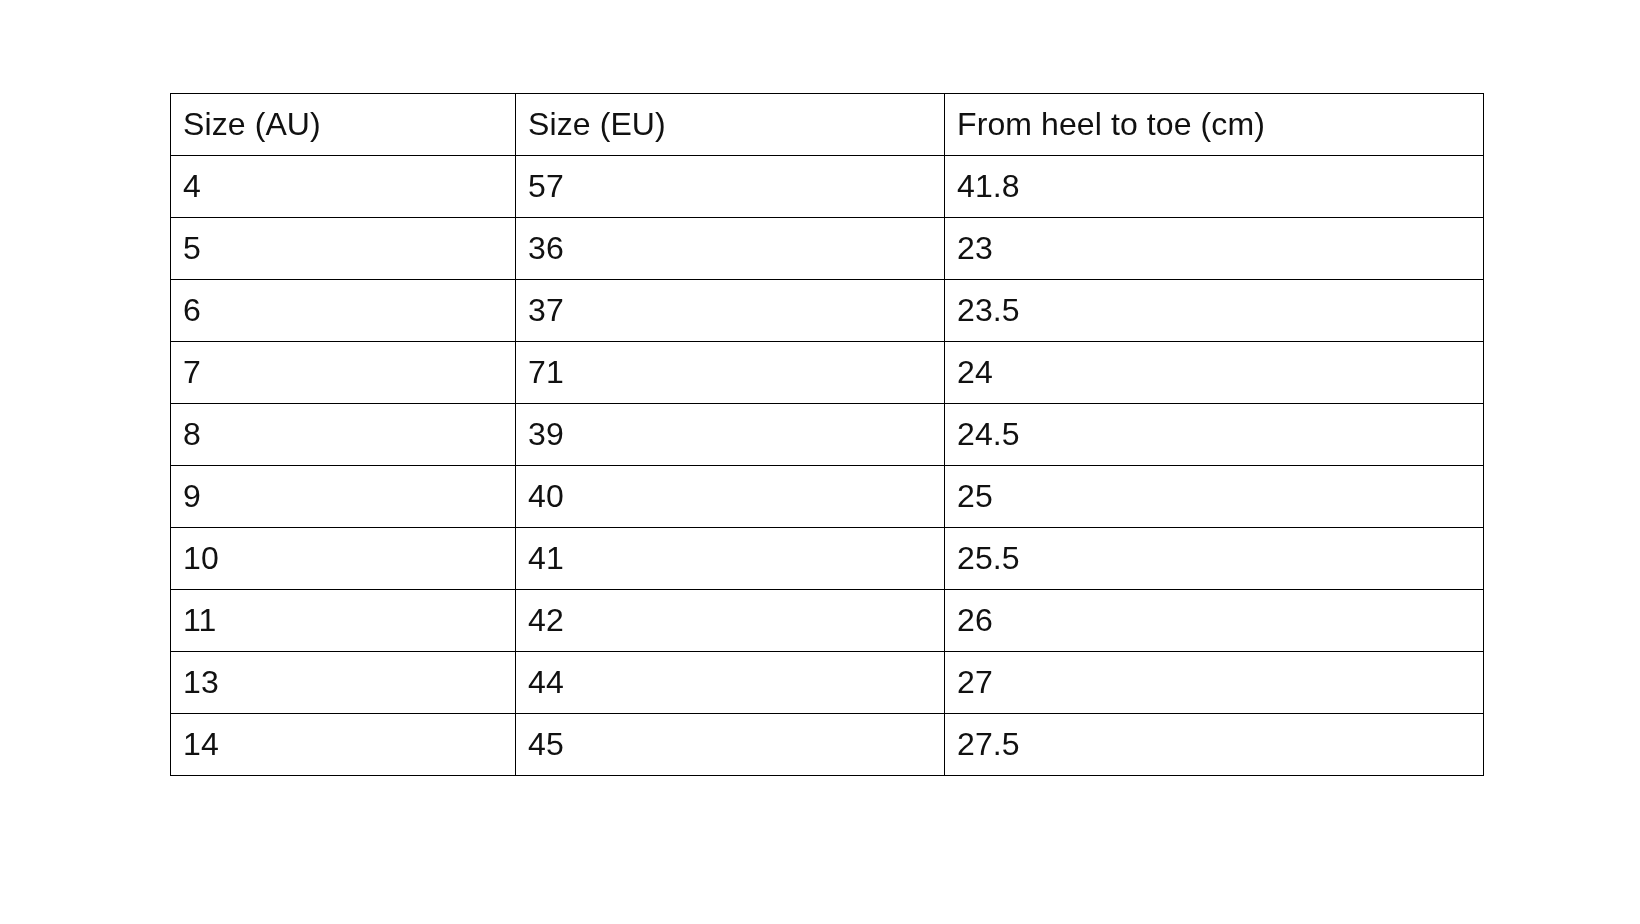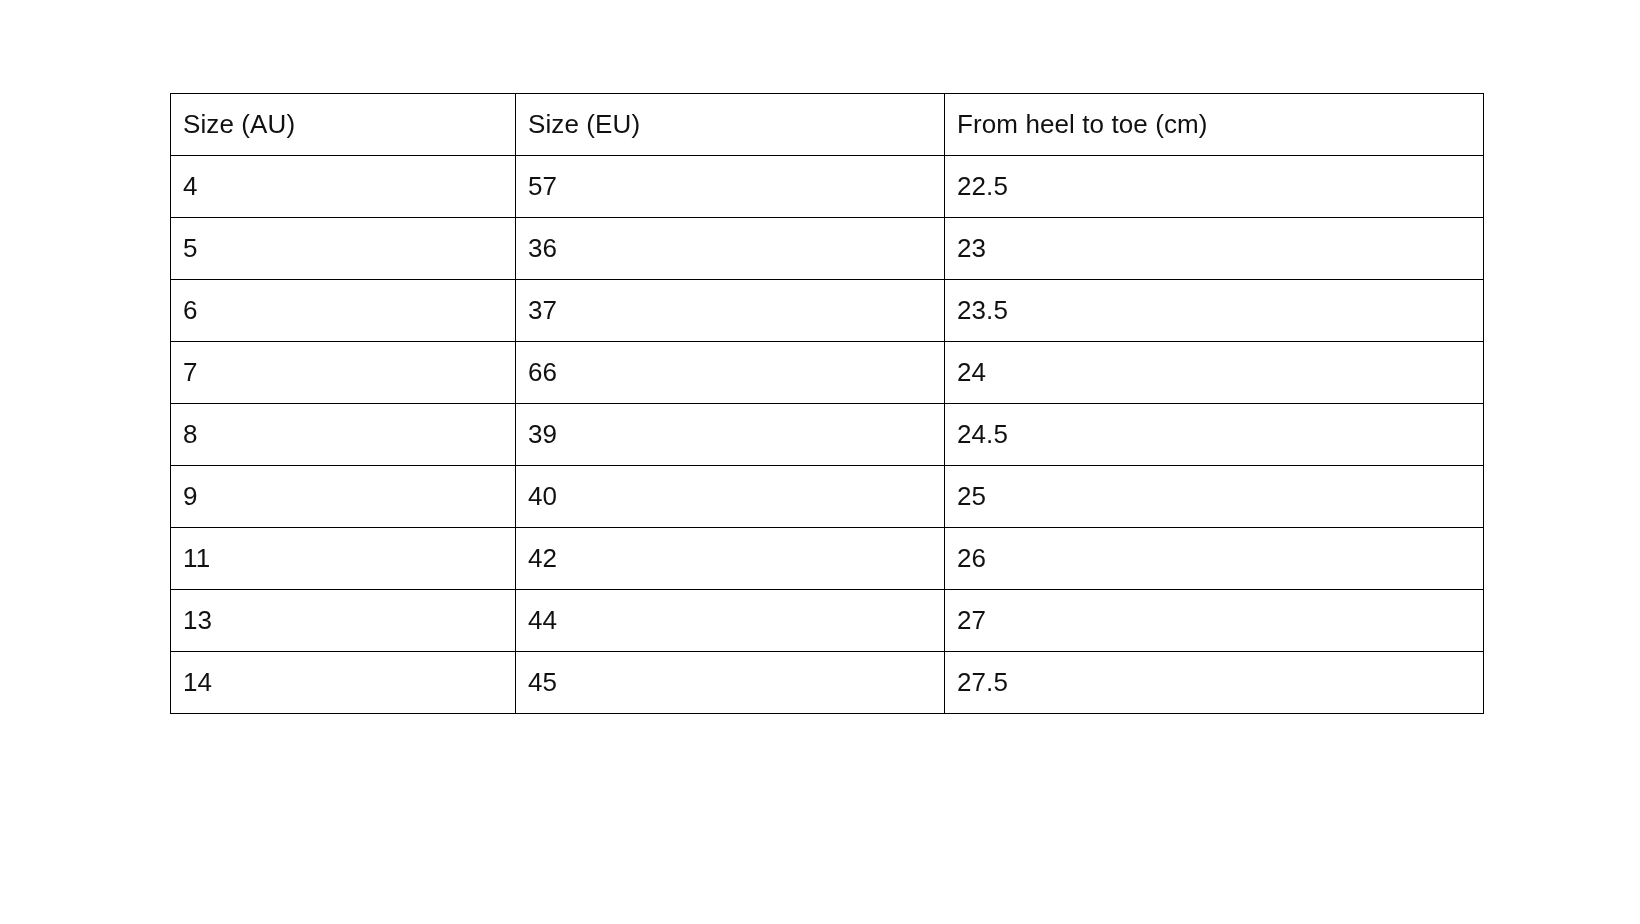--- a/index.html
+++ b/index.html
@@ -34,21 +34,21 @@
   table.size-table col.c2 { width: 429px; }
   table.size-table col.c3 { width: 539px; }
 
   table.size-table th,
   table.size-table td {
     border: 1.6px solid #000000;
     text-align: left;
     vertical-align: middle;
     padding: 0 0 0 12px;
     height: 61px;
-    font-size: 26px;
+    font-size: 32px;
     font-weight: 400;
     line-height: 1.2;
     letter-spacing: 0.1px;
     color: #111111;
   }
   table.size-table th {
     font-weight: 400;
   }
 </style>
 </head>
@@ -66,46 +66,51 @@
         <tr>
           <th>Size (AU)</th>
           <th>Size (EU)</th>
           <th>From heel to toe (cm)</th>
         </tr>
       </thead>
       <tbody>
         <tr>
           <td>4</td>
           <td>57</td>
-          <td>22.5</td>
+          <td>41.8</td>
         </tr>
         <tr>
           <td>5</td>
           <td>36</td>
           <td>23</td>
         </tr>
         <tr>
           <td>6</td>
           <td>37</td>
           <td>23.5</td>
         </tr>
         <tr>
           <td>7</td>
-          <td>66</td>
+          <td>71</td>
           <td>24</td>
         </tr>
         <tr>
           <td>8</td>
           <td>39</td>
           <td>24.5</td>
         </tr>
         <tr>
           <td>9</td>
           <td>40</td>
           <td>25</td>
+        </tr>
+        <tr>
+          <td>10</td>
+          <td>41</td>
+          <td>25.5</td>
         </tr>
         <tr>
           <td>11</td>
           <td>42</td>
           <td>26</td>
         </tr>
         <tr>
           <td>13</td>
           <td>44</td>
           <td>27</td>

